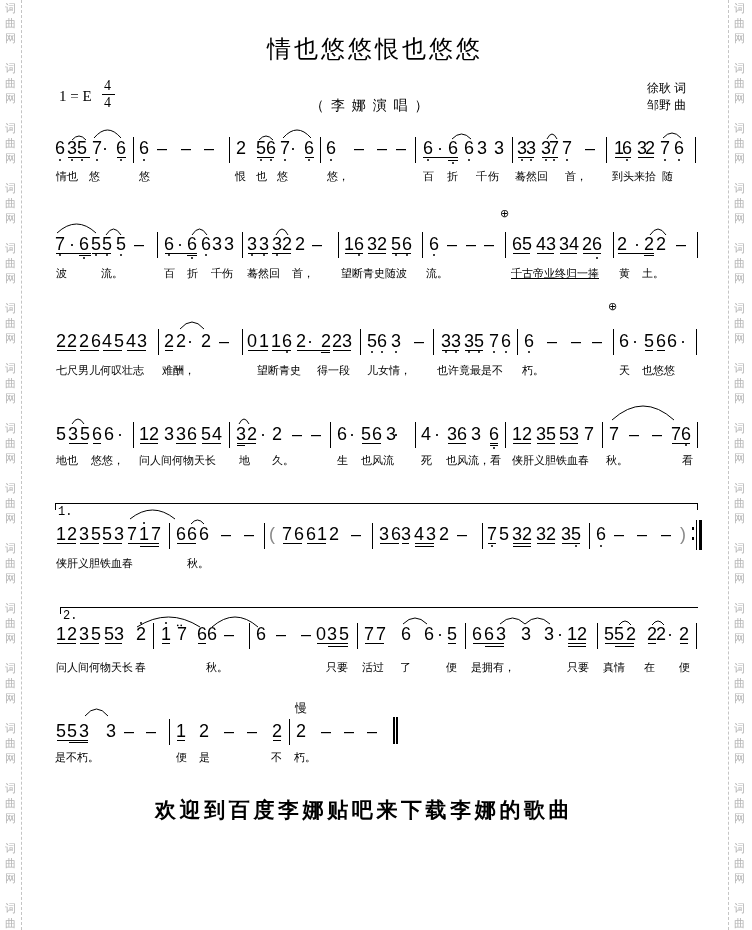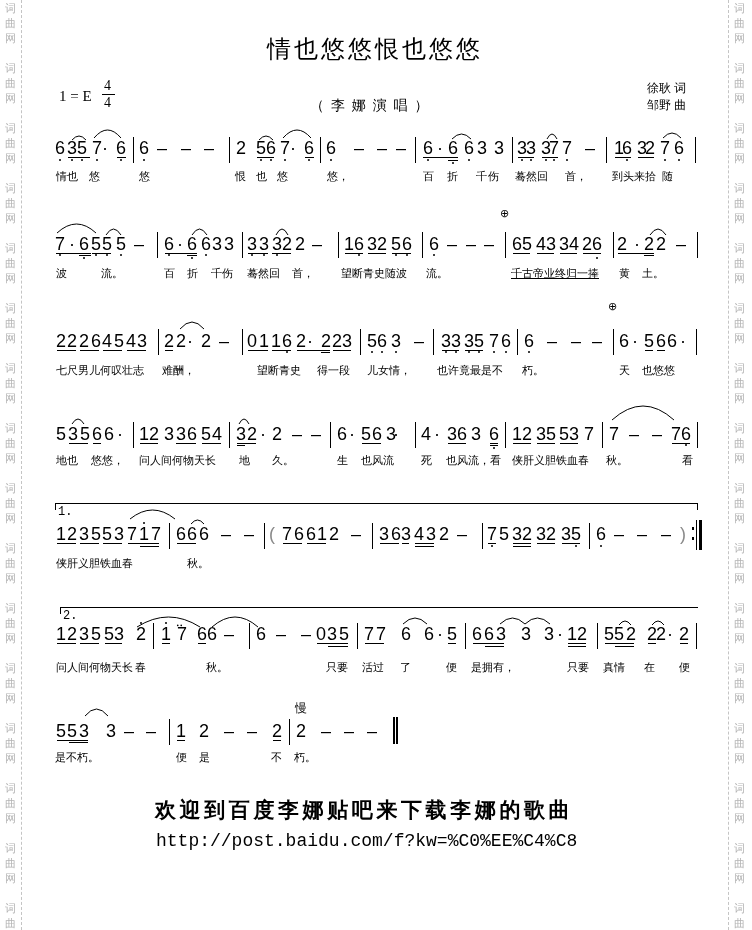--- a/index.html
+++ b/index.html
@@ -718,14 +718,13 @@
       <path d="M212,627 Q235,607 258,627" fill="none" stroke="#000" stroke-width="1"></path>
       <path d="M403,624 Q415,612 427,624" fill="none" stroke="#000" stroke-width="1"></path>
       <path d="M500,624 Q512.5,612 525,624" fill="none" stroke="#000" stroke-width="1"></path>
       <path d="M525,624 Q537.5,612 550,624" fill="none" stroke="#000" stroke-width="1"></path>
       <path d="M619,625 Q625,617 631,625" fill="none" stroke="#000" stroke-width="1"></path>
       <path d="M652,625 Q658,617 664,625" fill="none" stroke="#000" stroke-width="1"></path>
       <path d="M85,716 Q96.5,702 108,716" fill="none" stroke="#000" stroke-width="1"></path>
     </svg>
 
   <div class="abs welcome">欢迎到百度李娜贴吧来下载李娜的歌曲</div>
-  <div class="abs url">http://post.baidu.com/f?kw=%C0%EE%C4%C8</div>
 </div>
 
 </body></html>

